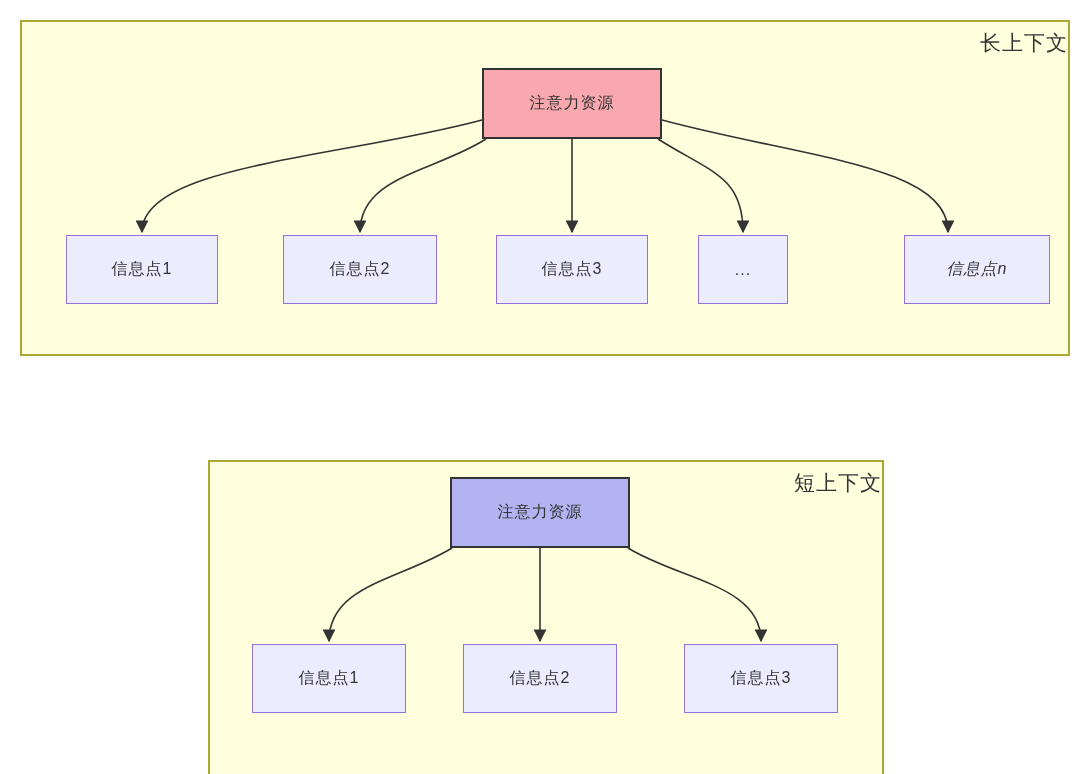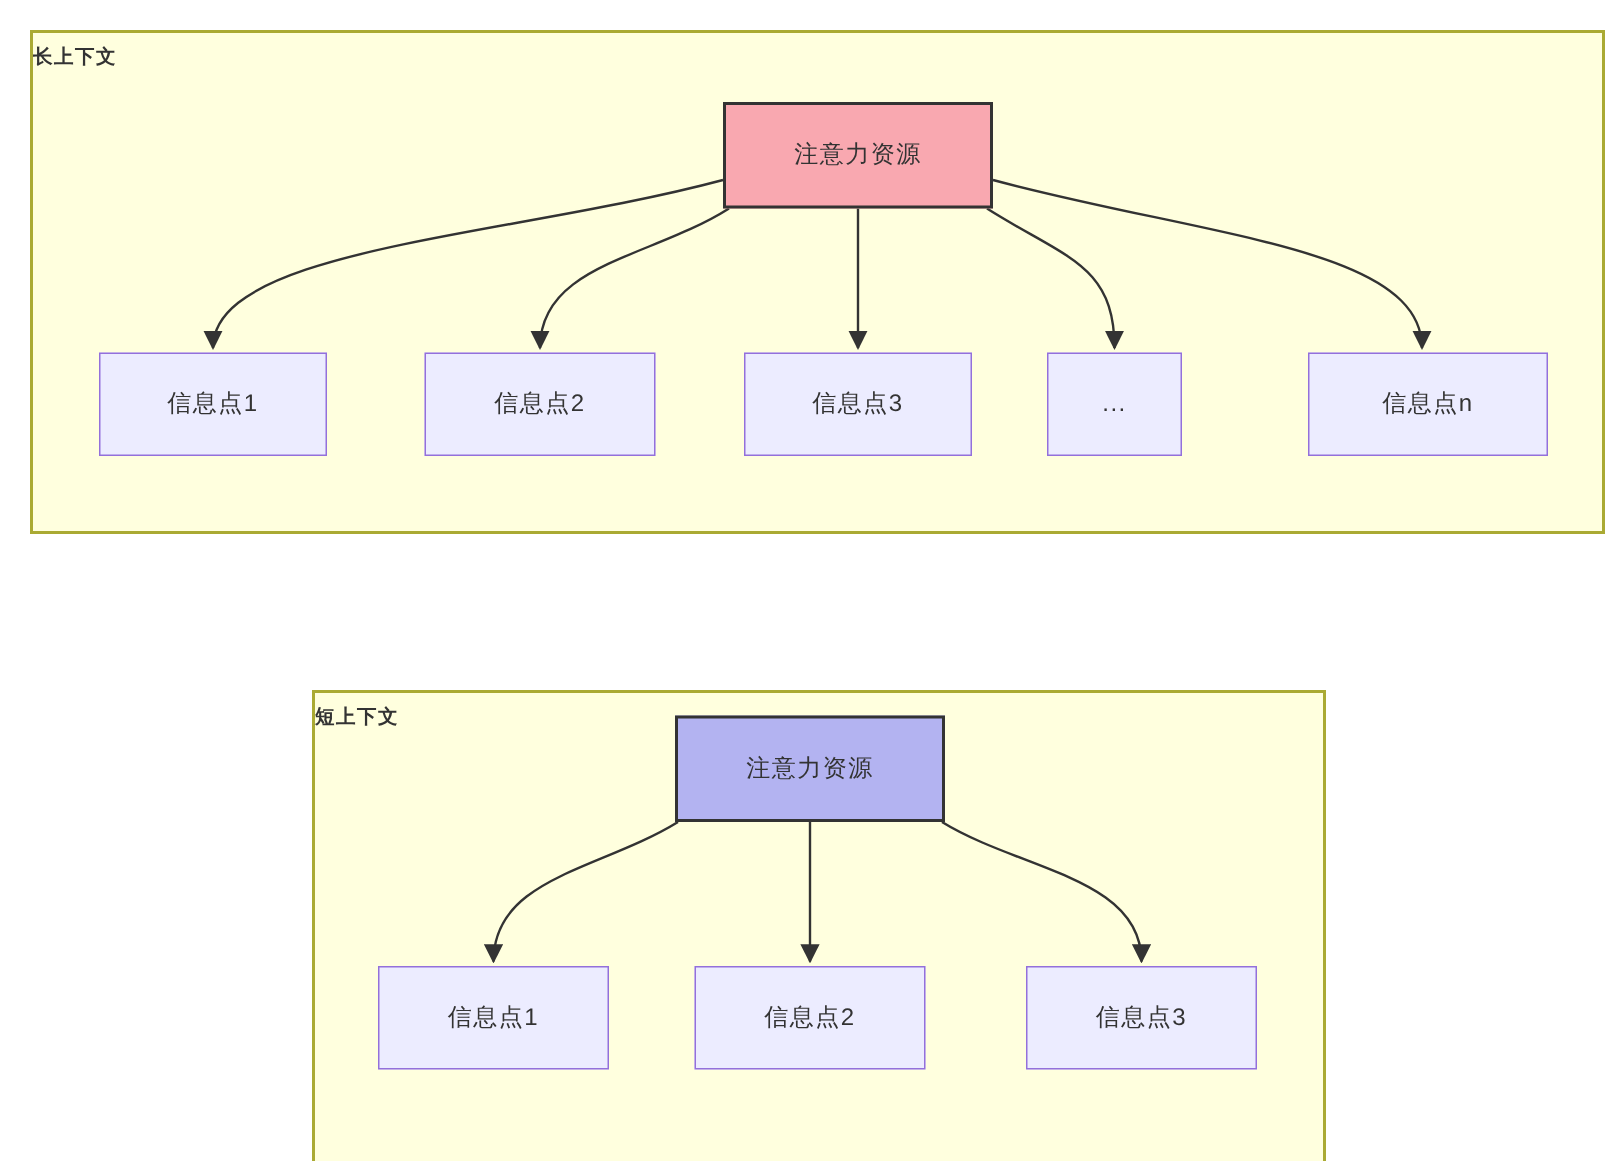--- a/index.html
+++ b/index.html
@@ -20,25 +20,24 @@
     position: absolute;
     box-sizing: border-box;
     background: var(--panel_fill, #ffffde);
     border: 2px solid var(--panel_border, #aaaa33);
   }
   .panel-title {
     position: absolute;
     top: 7px;
     left: 0;
     right: 0;
-    text-align: left;
-    font-size: 13px;
+    text-align: right;
+    font-size: 21px;
     letter-spacing: 1px;
     color: var(--text, #333333);
-    font-weight: bold;
   }
   .edges {
     position: absolute;
     left: 0;
     top: 0;
     pointer-events: none;
   }
   .edges path.edge {
     fill: none;
     stroke: var(--edge, #333333);
@@ -102,21 +101,21 @@
     <path class="edge" d="M540,548 L540,641" marker-end="url(#arrowhead)"></path>
     <path class="edge" d="M628,548 C680,580 761,585 761,641" marker-end="url(#arrowhead)"></path>
   </svg>
 
   <div class="node attn-long" style="left:482px; top:68px; width:180px; height:71px;">注意力资源</div>
 
   <div class="node info" style="left:66px; top:235px; width:152px; height:69px;">信息点1</div>
   <div class="node info" style="left:283px; top:235px; width:154px; height:69px;">信息点2</div>
   <div class="node info" style="left:496px; top:235px; width:152px; height:69px;">信息点3</div>
   <div class="node info" style="left:698px; top:235px; width:90px; height:69px;">...</div>
-  <div class="node info" style="left:872px; top:235px; width:160px; height:69px;">信息点n</div>
+  <div class="node info" style="left:904px; top:235px; width:146px; height:69px;font-style:italic;">信息点n</div>
 
   <div class="node attn-short" style="left:450px; top:477px; width:180px; height:71px;">注意力资源</div>
 
   <div class="node info" style="left:252px; top:644px; width:154px; height:69px;">信息点1</div>
   <div class="node info" style="left:463px; top:644px; width:154px; height:69px;">信息点2</div>
   <div class="node info" style="left:684px; top:644px; width:154px; height:69px;">信息点3</div>
 
 </div>
 
 </body></html>

